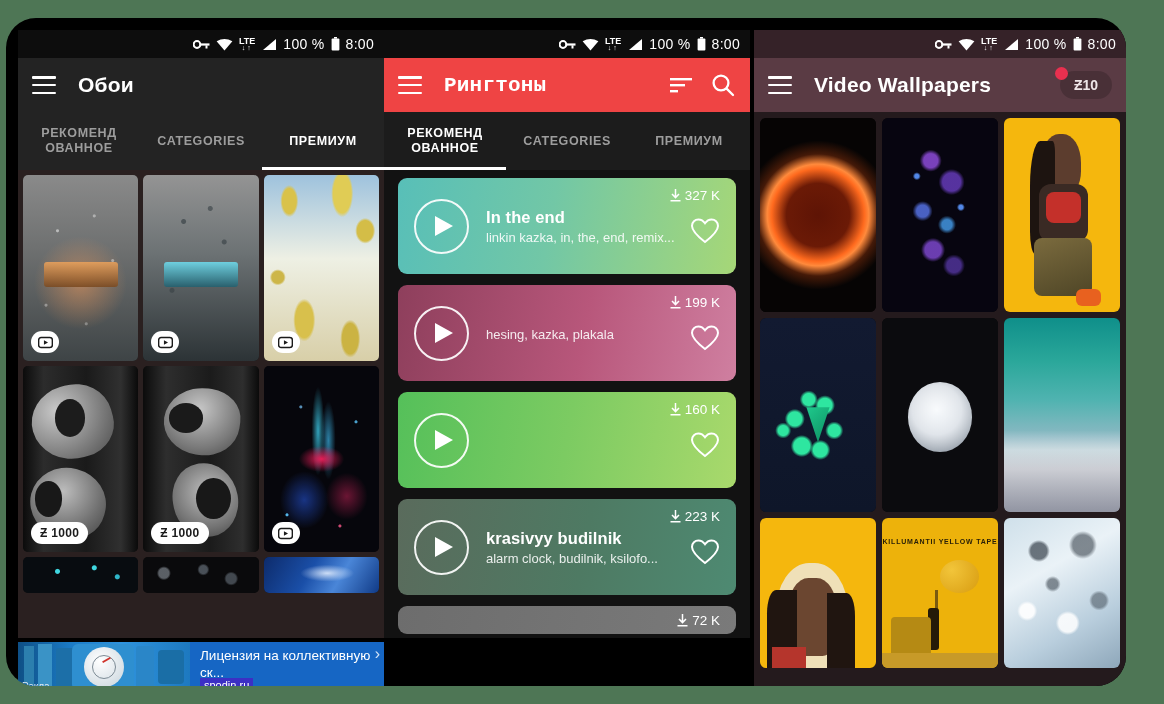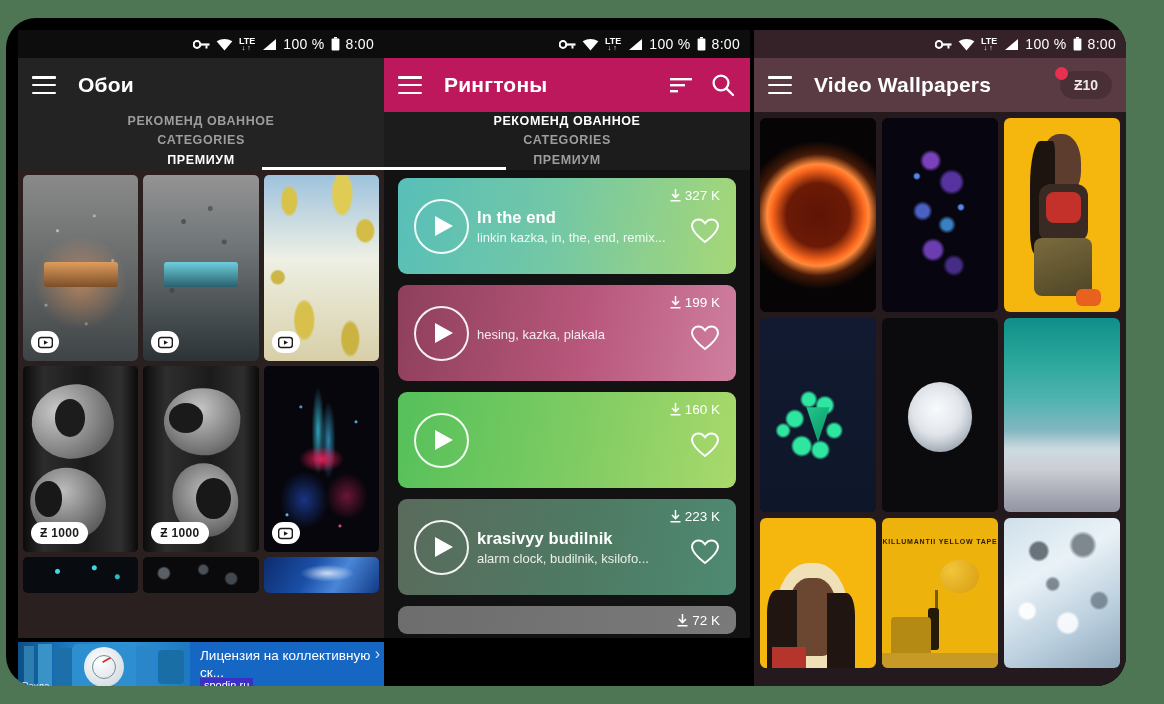--- a/index.html
+++ b/index.html
@@ -32,38 +32,38 @@
   .sb-plum { background:#352228; }
   .sb-ico { display:flex; align-items:center; }
   .sb-lte { font-size:9px; line-height:8px; font-weight:bold; text-align:center; }
   .sb-lte small { display:block; font-size:7px; letter-spacing:2px; line-height:6px; }
   .sb-txt { font-size:14px; font-weight:normal; letter-spacing:0.3px; }
 
   
   .appbar { display:flex; align-items:center; height:54px; padding:0 14px; }
   .appbar.dark { background:#232323;align-items:center; }
   .appbar.plum { background:#5a3b44;justify-content:flex-end; }
-  .appbar.dark2 { background:#be185d; }
+  .appbar.dark2 { background:#ef4444;font-family:Liberation Mono, monospace; }
   .hamburger { width:24px; height:18px; display:flex; flex-direction:column;
                justify-content:space-between; cursor:pointer; flex:0 0 auto; }
   .hamburger i { display:block; height:2.5px; background:#fff; border-radius:1px; }
   .app-title { color:#fff; font-size:21px; font-weight:bold; margin-left:22px; letter-spacing:0.2px; }
   .appbar-spacer { flex:1 1 auto; }
   .bar-icon { width:26px; height:26px; margin-left:16px; position:relative; cursor:pointer; }
 
   .coin-pill {
     position:relative; display:flex; align-items:center; justify-content:center;
     height:28px; min-width:52px; padding:0 12px; border-radius:14px;
     background:rgba(0,0,0,0.18); color:#efe6e8; font-size:14px; font-weight:bold;
   }
   .coin-dot { position:absolute; left:-5px; top:-4px; width:13px; height:13px;
               border-radius:50%; background:#e8304f; }
 
   
-  .tabs { display:flex; height:58px; position:relative;flex-direction:column; }
+  .tabs { display:flex; height:58px; position:relative; }
   .tabs.dark { background:#232323; }
   .tabs.dark2 { background:#1c1c1c; }
   .tab { flex:1; display:flex; align-items:center; justify-content:center;
          text-align:center; font-size:12.5px; font-weight:bold; letter-spacing:0.6px;
          color:#9d9d9d; line-height:15px; padding:0 4px; cursor:pointer; }
   .tab.active { color:#fff; }
   .tab-underline { position:absolute; bottom:0; height:3px; background:#fff; }
 
   
   .wp-grid { display:grid; grid-template-columns:repeat(3,1fr); gap:5px; padding:5px 5px 16px; }
@@ -78,21 +78,21 @@
   .badge.play svg { width:15px; height:15px; }
 
   
   .rt-list { padding:8px 14px 0; }
   .rt-card { position:relative; height:96px; border-radius:9px; margin-bottom:11px;
              display:flex; align-items:center; padding:0 16px; overflow:hidden; }
   .rt-card.partial { height:28px; margin-bottom:0; }
   .rt-play { width:55px; height:55px; border-radius:50%; border:2.5px solid rgba(255,255,255,0.92);
              display:flex; align-items:center; justify-content:center; flex:0 0 auto; cursor:pointer; }
   .rt-play svg { width:20px; height:22px; margin-left:4px; }
-  .rt-meta { margin-left:8px; flex:1 1 auto; min-width:0; }
+  .rt-meta { margin-left:17px; flex:1 1 auto; min-width:0; }
   .rt-title { color:#fff; font-size:16.5px; font-weight:bold; letter-spacing:0.1px;
               white-space:nowrap; overflow:hidden; text-overflow:ellipsis; }
   .rt-tags { color:rgba(255,255,255,0.88); font-size:13px; margin-top:3px;
              white-space:nowrap; overflow:hidden; text-overflow:ellipsis; }
   .rt-dl { position:absolute; right:16px; top:10px; color:#fff; font-size:13.5px;
            display:flex; align-items:center; gap:4px; }
   .rt-dl svg { width:11px; height:13px; }
   .rt-heart { position:absolute; right:16px; top:38px; width:30px; height:30px; cursor:pointer; }
 
   

